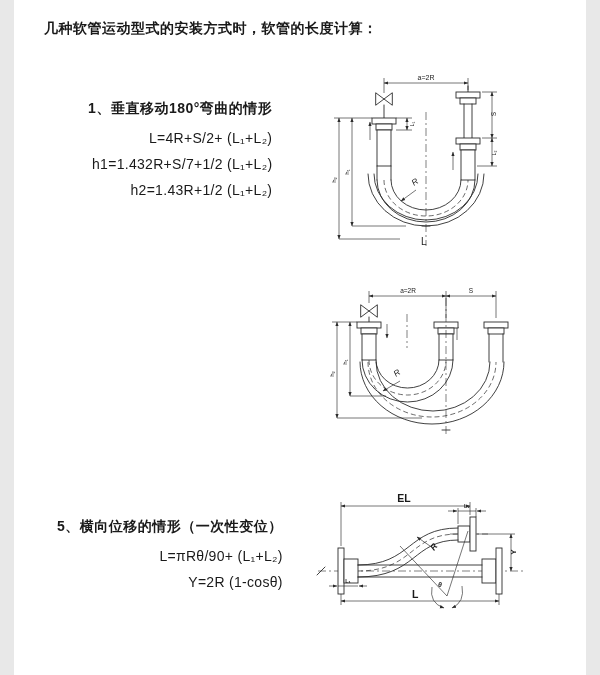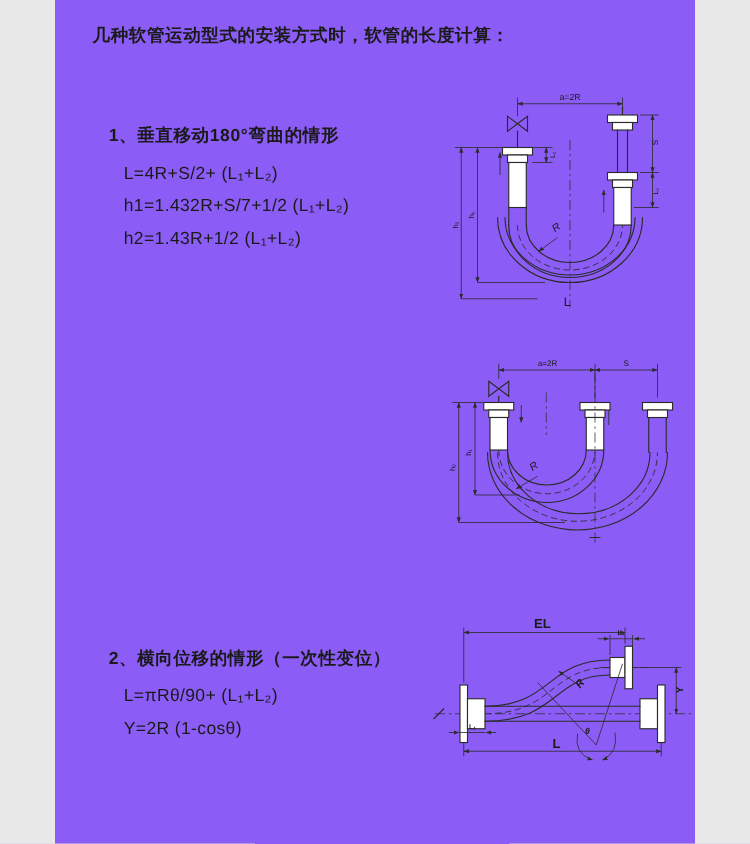--- a/index.html
+++ b/index.html
@@ -1,28 +1,28 @@
 <!DOCTYPE html>
 <html><head>
 <meta charset="utf-8">
 <style>
   html,body{margin:0;padding:0;background:#e8e8e8;}
   .page{
-    position:relative;width:512px;height:675px;background:#8b5cf6;
+    position:relative;width:572px;height:675px;background:#ffffff;
     font-family:"Liberation Sans","DejaVu Sans",sans-serif;color:#1a1a1a;
-    overflow:hidden;margin:0 auto;
+    overflow:hidden;margin:0 auto;text-align:right;
   }
   .title{
     position:absolute;left:30px;top:20px;font-size:14px;font-weight:bold;
     letter-spacing:0.5px;
   }
   .sec{position:absolute;left:43px;}
   #sec1{top:100px;} #sec2{top:303px;} #sec3{top:518px;}
   .sec-heading{font-size:14px;font-weight:bold;letter-spacing:0.5px;margin:0 0 7px 0;}
-  .formula{font-size:14px;line-height:26px;margin-left:12px;letter-spacing:0.3px;white-space:nowrap;}
+  .formula{font-size:14px;line-height:26px;margin-left:35px;letter-spacing:0.3px;white-space:nowrap;}
   .diag{position:absolute;}
   #diag1{left:312px;top:68px;}
   #diag2{left:310px;top:284px;}
   #diag3{left:298px;top:486px;font-weight:bold;}
   svg{display:block;}
   .ln{stroke:#2b2b2b;stroke-width:0.9;fill:none;stroke-linecap:round;}
   .dim{stroke:#2b2b2b;stroke-width:0.65;fill:none;}
   .cl{stroke:#2b2b2b;stroke-width:0.6;fill:none;stroke-dasharray:8 3 2 3;}
   .dsh{stroke:#2b2b2b;stroke-width:0.7;fill:none;stroke-dasharray:5 3;}
   .fit{fill:#ffffff;stroke:#2b2b2b;stroke-width:0.9;}
@@ -171,21 +171,21 @@
         <path class="cl" d="M83,30 V64"></path>
         <path class="cl" d="M122,14 V152"></path>
         <path class="ln" d="M118,146 H126" stroke-width="0.6"></path>
       </g>
 
       <text class="lbl it" font-size="8.5" transform="rotate(-35 72 93)" x="72" y="93">R</text>
     </svg>
   </div>
 
   <div class="sec" id="sec3">
-    <div class="sec-heading">2、横向位移的情形（一次性变位）</div>
+    <div class="sec-heading">5、横向位移的情形（一次性变位）</div>
     <div class="formula">L=πRθ/90+ (L₁+L₂)</div>
     <div class="formula">Y=2R (1-cosθ)</div>
   </div>
 
   <div class="diag" id="diag3">
     <svg width="292" height="154" viewBox="0 0 292 154">
       <defs>
         <marker id="ar3" viewBox="0 0 10 10" refX="8.5" refY="5" markerWidth="7.5" markerHeight="7.5" orient="auto-start-reverse">
           <path d="M0,1.6 L9,5 L0,8.4 Z" fill="#2b2b2b"></path>
         </marker>

